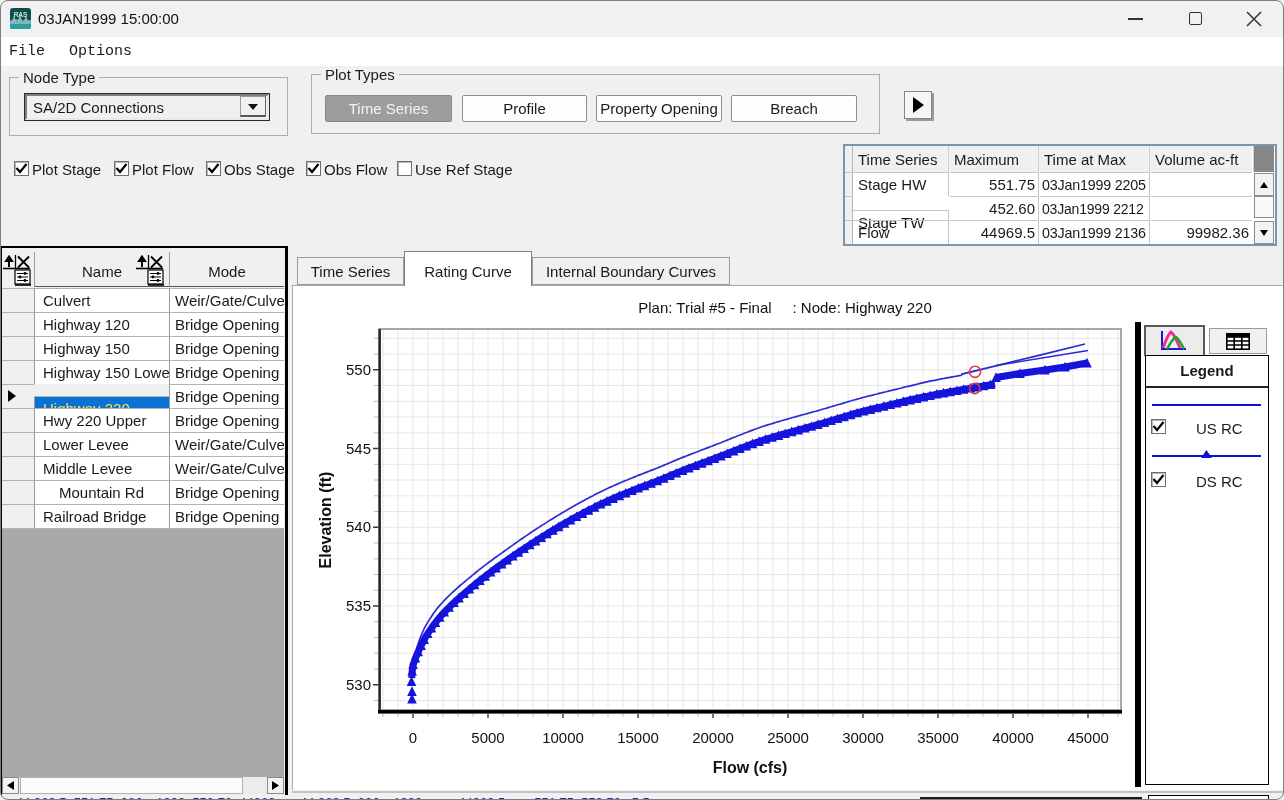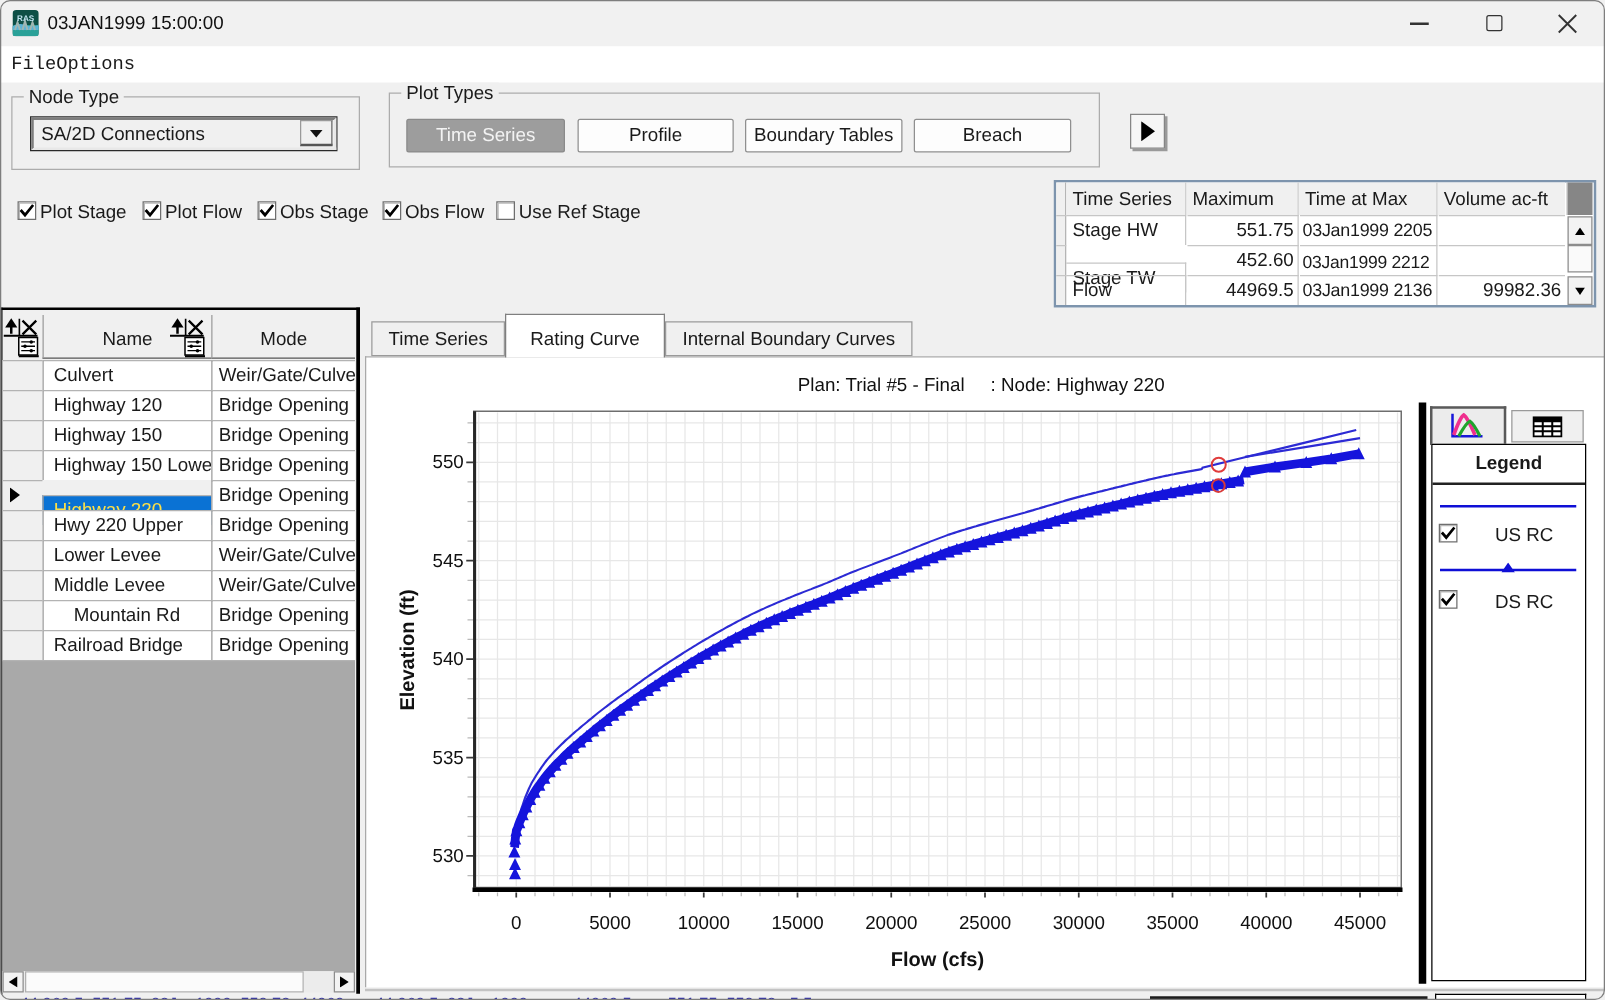--- a/index.html
+++ b/index.html
@@ -37,41 +37,41 @@
  <text x="10.5" y="8.5" font-size="6.5" font-weight="bold" fill="#bfe3ef" text-anchor="middle" font-family="Liberation Sans">RAS</text>
 </svg>
 <div class="abs" id="title">03JAN1999 15:00:00</div>
 
 <div class="abs" style="left:1128px;top:18px;width:15px;height:1.6px;background:#333"></div>
 <div class="abs" style="left:1189px;top:12px;width:13px;height:13px;border:1.4px solid #333;border-radius:2px"></div>
 <svg class="abs" style="left:1246px;top:11px" width="16" height="16" viewBox="0 0 16 16">
     <path d="M1 1 L15 15 M15 1 L1 15" stroke="#333" stroke-width="1.5"></path>
   </svg>
 
-<div class="abs" id="menubar"><span style="margin-left:9px">File</span><span style="margin-left:0">Options</span></div>
+<div class="abs" id="menubar"><span style="margin-left:9px">File</span><span style="margin-left:24px">Options</span></div>
 
 <div class="abs gbox" style="left:9px;top:77px;width:279px;height:59px">
   <div class="glabel">Node Type</div>
 </div>
 
 <div class="abs" style="left:24px;top:93px;width:246px;height:28px;border:1px solid #2a2a2a;background:#f0f0f0">
   <div class="abs" style="left:0;top:0;width:244px;height:26px;border-top:2px solid #7d7d7d;border-left:2px solid #7d7d7d;border-bottom:2px solid #e8e8e8;border-right:2px solid #e8e8e8"></div>
   <div class="abs" style="left:8px;top:1px;line-height:25px;font-size:15px">SA/2D Connections</div>
   <div class="abs" style="left:215px;top:2px;width:26px;height:21px;background:#f0f0f0;border:1px solid #999;border-bottom:2px solid #555;border-right:1.5px solid #666"></div>
   <svg class="abs" style="left:222px;top:9px" width="12" height="8" viewBox="0 0 12 8">
       <path d="M1 1 L11 1 L6 7 Z" fill="#111"></path>
     </svg>
 </div>
 
 <div class="abs gbox" style="left:311px;top:74px;width:569px;height:60px">
   <div class="glabel">Plot Types</div>
 </div>
 <div class="abs pbtn pressed" style="left:325px;top:95px;width:127px">Time Series</div>
 <div class="abs pbtn" style="left:462px;top:95px;width:125px">Profile</div>
-<div class="abs pbtn" style="left:596px;top:95px;width:126px">Boundary Tables</div>
+<div class="abs pbtn" style="left:596px;top:95px;width:126px">Property Opening</div>
 <div class="abs pbtn" style="left:731px;top:95px;width:126px">Breach</div>
 
 <div class="abs" style="left:904px;top:91px;width:28px;height:28px;background:#f6f6f6;border:1px solid #858585;box-shadow:2px 2px 0 0 #9a9a9a"></div>
 <svg class="abs" style="left:912px;top:97px" width="13" height="16" viewBox="0 0 13 16">
     <path d="M1 0 L12 8 L1 16 Z" fill="#000"></path>
   </svg>
 
 <div class="cb" style="left:14px;top:161px"></div>
 <svg class="abs" style="left:14px;top:161px" width="15" height="15" viewBox="0 0 15 15">
     <path d="M2.5 7 L6 11 L12.5 3" stroke="#000" stroke-width="2.2" fill="none"></path>

